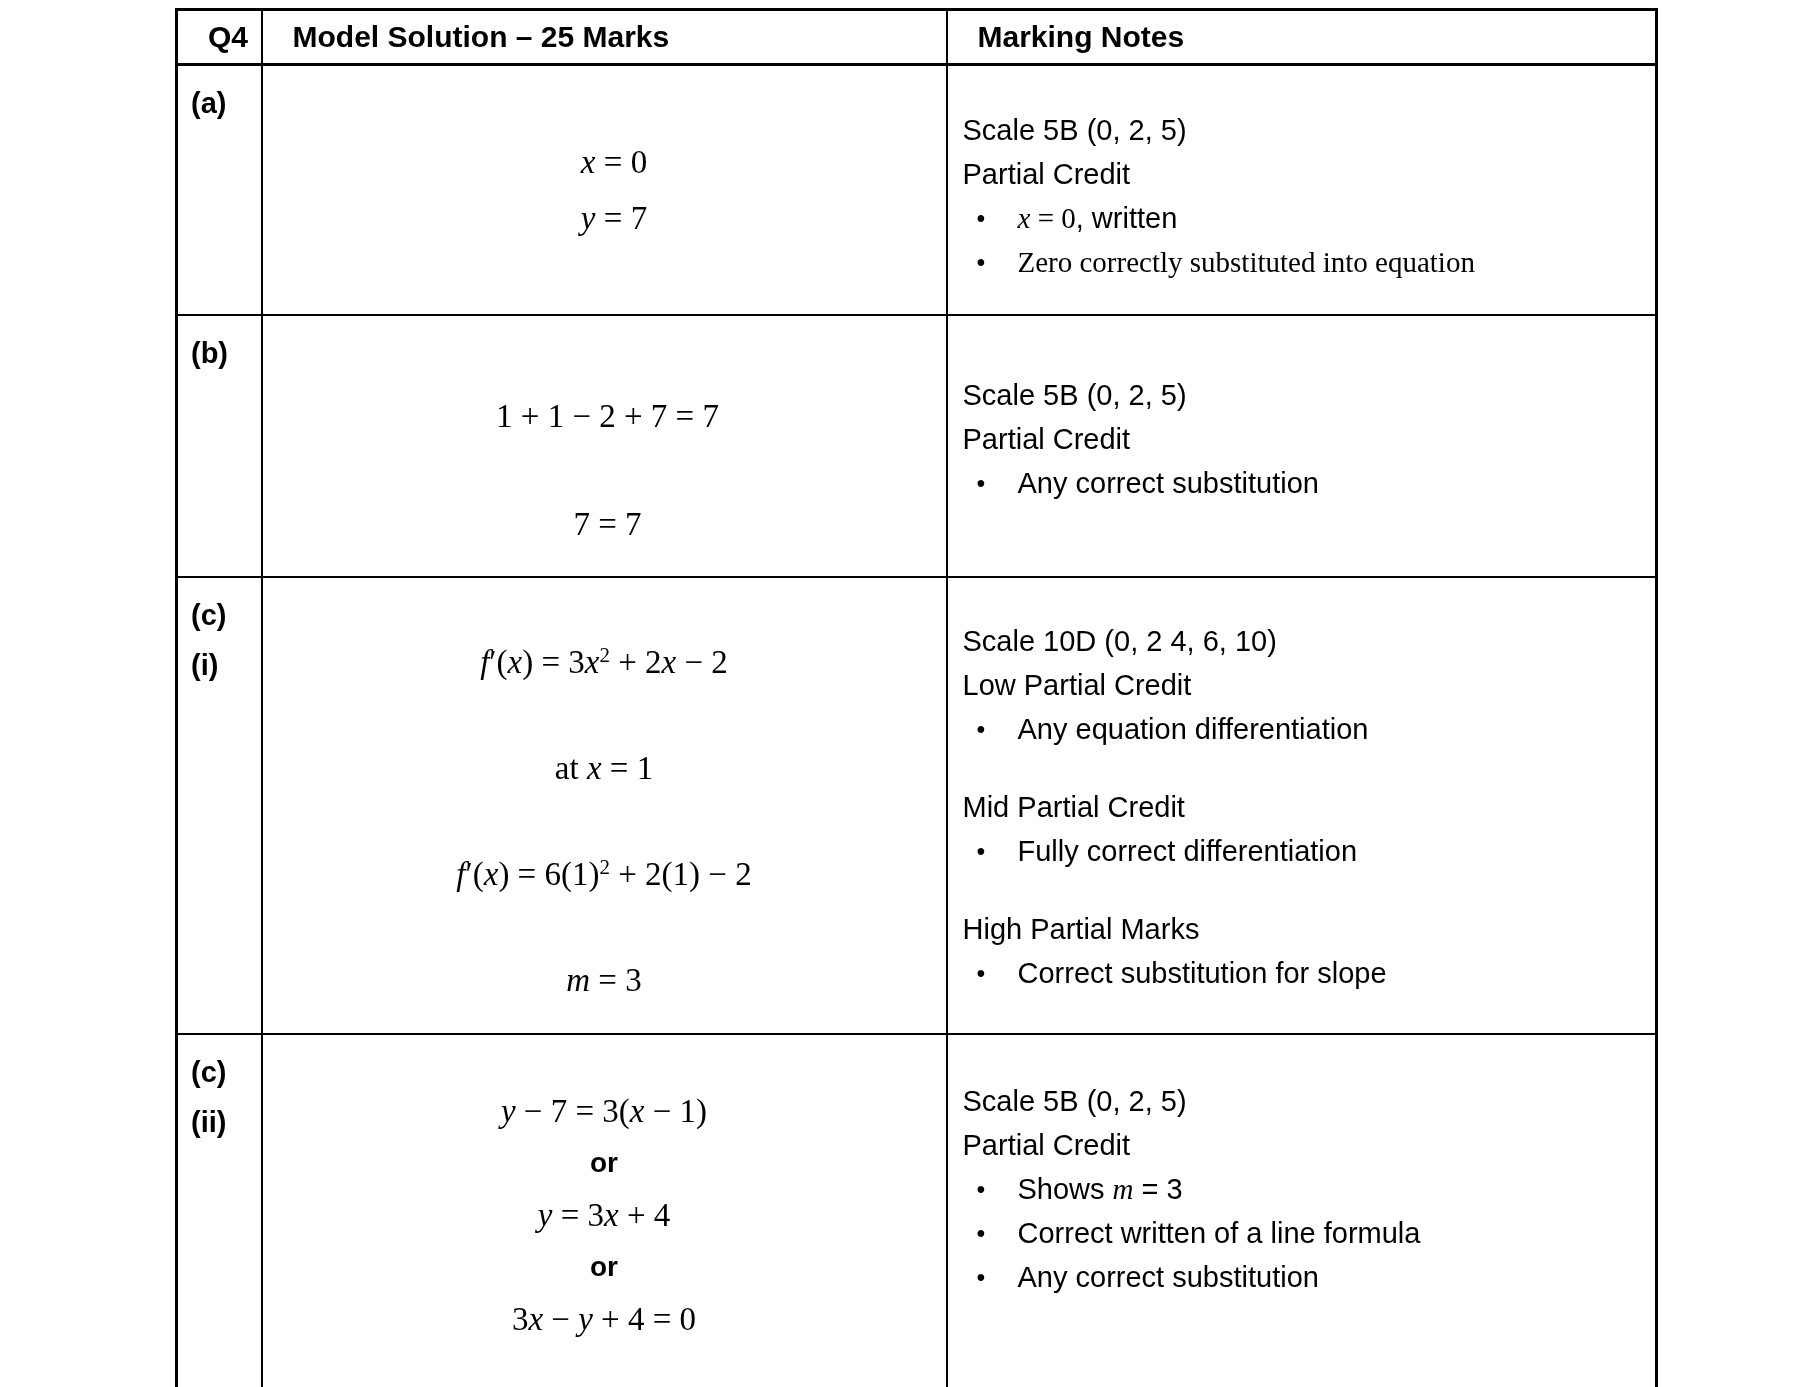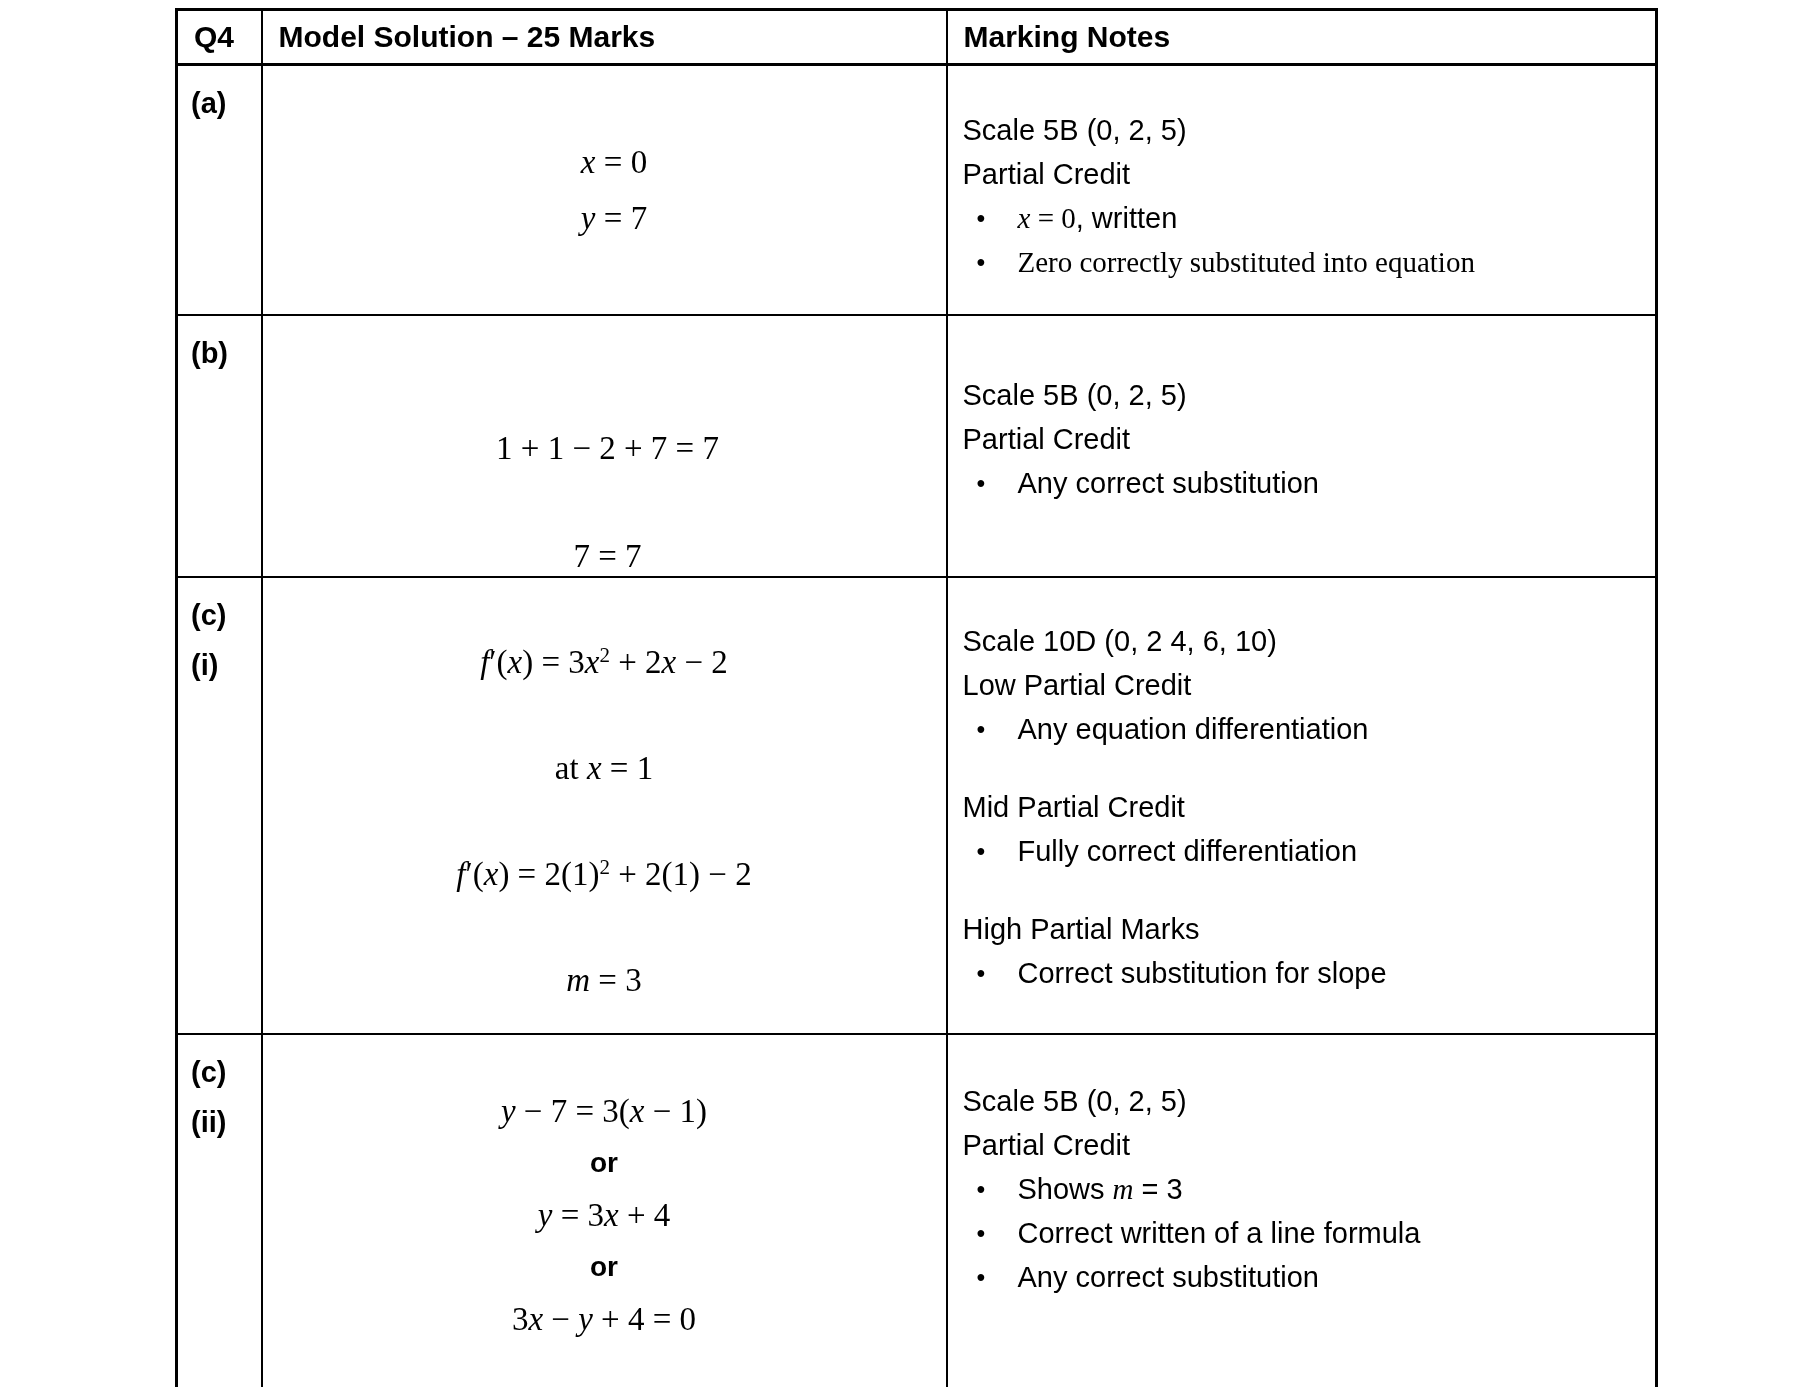--- a/index.html
+++ b/index.html
@@ -14,38 +14,38 @@
     border-collapse:collapse; table-layout:fixed;
     border:3px solid #000;
   }
   col.c-label { width:85px; }
   col.c-sol   { width:685px; }
   col.c-notes { width:710px; }
   td, th { border:2px solid #000; vertical-align:top; background:#fff; }
   tr.r-head th {
     height:55px; border-bottom:3px solid #000;
     font-size:30px; font-weight:bold; text-align:left;
-    vertical-align:middle; padding-left:16px;
+    vertical-align:middle; padding-left:30px;
   }
   tr.r-a  td { height:250px; }
   tr.r-b  td { height:262px; }
   tr.r-ci td { height:457px; }
   tr.r-cii td { height:430px; }
 
   
   .labelbox { padding:12px 0 0 13px; font-size:29px; font-weight:bold; }
   .label-line { line-height:50px; }
 
   
   .sol {
     height:100%; display:flex; flex-direction:column; align-items:center;
     font-family:"Liberation Serif", serif;
   }
   .sol-a   { justify-content:center; gap:16px;padding-left:20px; }
-  .sol-b   { justify-content:flex-end; gap:68px; padding-top:48px;padding-left:7px; }
+  .sol-b   { justify-content:center; gap:68px; padding-top:48px;padding-left:7px; }
   .sol-ci  { justify-content:center; gap:66px; padding-top:32px; }
   .sol-cii { justify-content:flex-start; gap:12px; padding-top:56px; }
   .line.math { font-size:33px; line-height:40px; white-space:nowrap; }
   .line.or   { font-family:"Liberation Sans",sans-serif; font-weight:bold;
                font-size:28px; line-height:40px; }
   sup.sup { font-size:21px; line-height:0; vertical-align:11px; }
 
   
   .notes { padding:0 18px 0 15px; font-size:29px; }
   .notes-a   { padding-top:42px; }
@@ -145,21 +145,21 @@
       <td>
         <div class="labelbox">
               <div class="label-line">(c)</div>
               <div class="label-line">(i)</div>
             </div>
       </td>
       <td>
         <div class="sol sol-ci">
               <div class="line math"><span class="segs"><span class="f-mi">f</span><span class="f-ser">′(</span><span class="f-mi">x</span><span class="f-ser">) = 3</span><span class="f-mi">x</span><sup class="sup f-ser">2</sup><span class="f-ser"> + 2</span><span class="f-mi">x</span><span class="f-ser"> − 2</span></span></div>
               <div class="line math"><span class="segs"><span class="f-ser">at </span><span class="f-mi">x</span><span class="f-ser"> = 1</span></span></div>
-              <div class="line math"><span class="segs"><span class="f-mi">f</span><span class="f-ser">′(</span><span class="f-mi">x</span><span class="f-ser">) = 2(1)</span><sup class="sup f-ser">2</sup><span class="f-ser"> + 2(1) − 2</span></span></div>
+              <div class="line math"><span class="segs"><span class="f-mi">f</span><span class="f-ser">′(</span><span class="f-mi">x</span><span class="f-ser">) = 6(1)</span><sup class="sup f-ser">2</sup><span class="f-ser"> + 2(1) − 2</span></span></div>
               <div class="line math"><span class="segs"><span class="f-mi">m</span><span class="f-ser"> = 3</span></span></div>
             </div>
       </td>
       <td>
         <div class="notes notes-ci">
               <div class="nline plain">
                 <span class="segs"><span class="f-sans">Scale 10D (0, 2 4, 6, 10)</span></span>
               </div>
               <div class="nline plain">
                 <span class="segs"><span class="f-si">Low Partial Credit</span></span>

